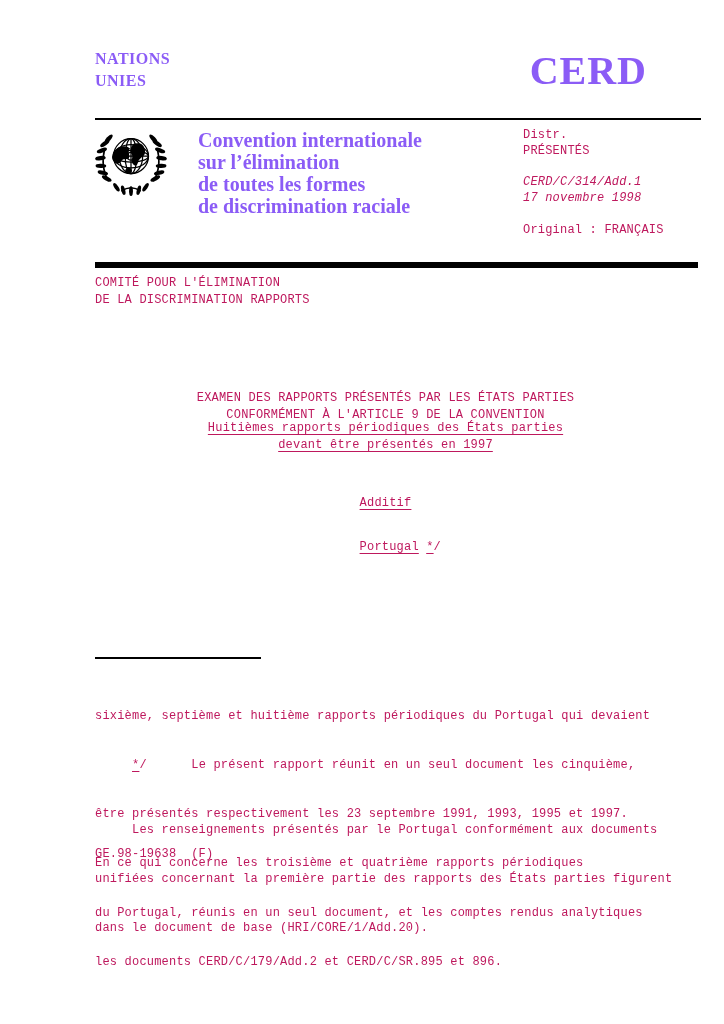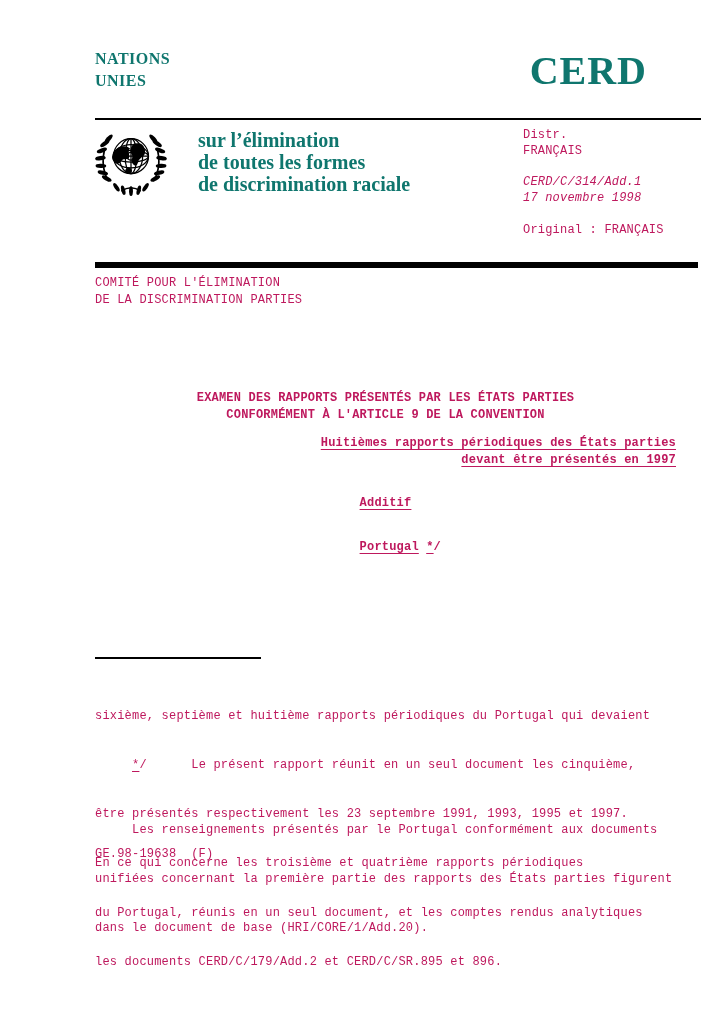--- a/index.html
+++ b/index.html
@@ -1,27 +1,27 @@
 <!DOCTYPE html>
 <html><head>
 <meta charset="utf-8">
 <style>
   html,body { margin:0; padding:0; background:#e8e8e8; }
   .page {
     position:relative; width:724px; height:1024px; background:#ffffff;
     overflow:hidden; margin:0 auto;
   }
   .abs { position:absolute; }
-  .serif { font-family:"Liberation Serif", serif; font-weight:bold; color:#0f766e; }
+  .serif { font-family:"Liberation Serif", serif; font-weight:bold; color:#8b5cf6; }
   .mono {
     font-family:"Liberation Mono","DejaVu Sans Mono", monospace;
     font-size:12px; color:#be185d; letter-spacing:0.2px;
   }
   .pre { white-space:pre; }
-  .center { text-align:center;font-weight:bold; }
+  .center { text-align:center; }
   .right { text-align:right; }
   .u { text-decoration:underline; text-underline-offset:3px; }
   .rule-thin  { background:#000; height:2px; }
   .rule-thick { background:#000; height:6px; }
   .lh16 { line-height:16px; }
   .lh164 { line-height:16.4px; }
   .lh17 { line-height:17px; }
   .org-block { left:95px; top:48px; font-size:16px; line-height:22px; letter-spacing:0.5px; }
   .cerd { right:77px; top:50px; font-size:40px; line-height:42px; letter-spacing:1px; }
   .masthead-title { left:198px; top:129px; font-size:20px; line-height:22px; }
@@ -81,50 +81,51 @@
         <ellipse cx="23" cy="59" rx="2" ry="5" transform="rotate(-35 23 59)"></ellipse>
         <ellipse cx="30" cy="62" rx="2" ry="5" transform="rotate(-15 30 62)"></ellipse>
         <ellipse cx="38" cy="63" rx="2" ry="5" transform="rotate(0 38 63)"></ellipse>
         <ellipse cx="46" cy="62" rx="2" ry="5" transform="rotate(15 46 62)"></ellipse>
         <ellipse cx="53" cy="59" rx="2" ry="5" transform="rotate(35 53 59)"></ellipse>
       </g>
     </svg>
   </div>
 
   <div class="abs serif masthead-title">
+    <div>Convention internationale</div>
     <div>sur l’élimination</div>
     <div>de toutes les formes</div>
     <div>de discrimination raciale</div>
   </div>
 
   <div class="abs mono lh16" style="left:523px; top:127px;">
     <div>Distr.</div>
-    <div>FRANÇAIS</div>
+    <div>PRÉSENTÉS</div>
   </div>
   <div class="abs mono lh16" style="left:523px; top:174px;font-style:italic;">
     <div>CERD/C/314/Add.1</div>
     <div>17 novembre 1998</div>
   </div>
   <div class="abs mono lh16" style="left:523px; top:222px;">
     <div>Original : FRANÇAIS</div>
   </div>
 
   <div class="abs rule-thick" style="left:95px; top:262px; width:603px;"></div>
 
   <div class="abs mono lh17" style="left:95px; top:275px;">
     <div>COMITÉ POUR L'ÉLIMINATION</div>
-    <div>DE LA DISCRIMINATION PARTIES</div>
+    <div>DE LA DISCRIMINATION RAPPORTS</div>
   </div>
 
   <div class="abs mono lh17 center" style="left:95px; top:390px; width:581px;">
     <div>EXAMEN DES RAPPORTS PRÉSENTÉS PAR LES ÉTATS PARTIES</div>
     <div>CONFORMÉMENT À L'ARTICLE 9 DE LA CONVENTION</div>
   </div>
 
-  <div class="abs mono lh17 center" style="left:95px; top:435px; width:581px;text-align:right;">
+  <div class="abs mono lh17 center" style="left:95px; top:420px; width:581px;">
     <div class="u">Huitièmes rapports périodiques des États parties</div>
     <div class="u">devant être présentés en 1997</div>
   </div>
 
   <div class="abs mono lh17 center pre" style="left:95px; top:522px; width:581px;">
     <span class="u">Portugal</span><span> </span><span class="u">*</span><span>/</span>
   </div>
 
   <div class="abs mono lh17 center" style="left:95px; top:495px; width:581px;">
     <span class="u">Additif</span>

